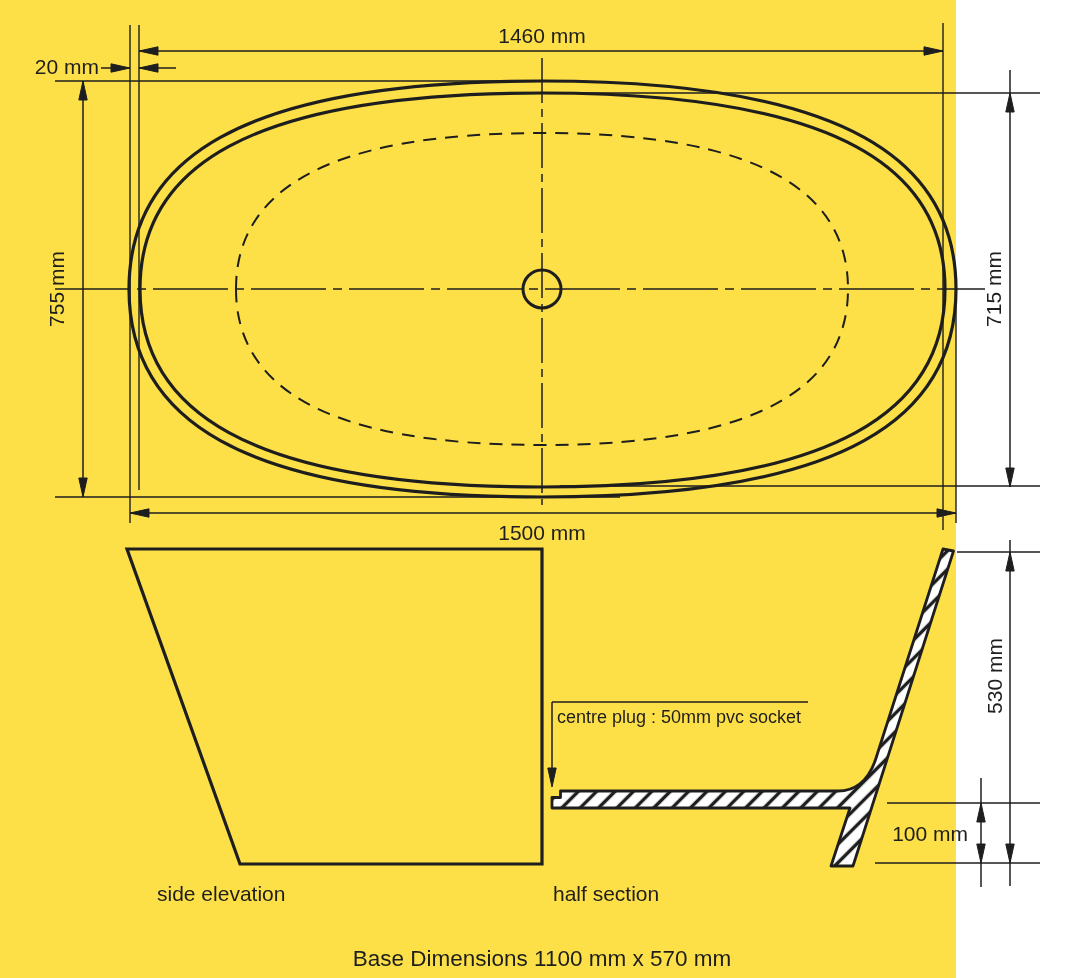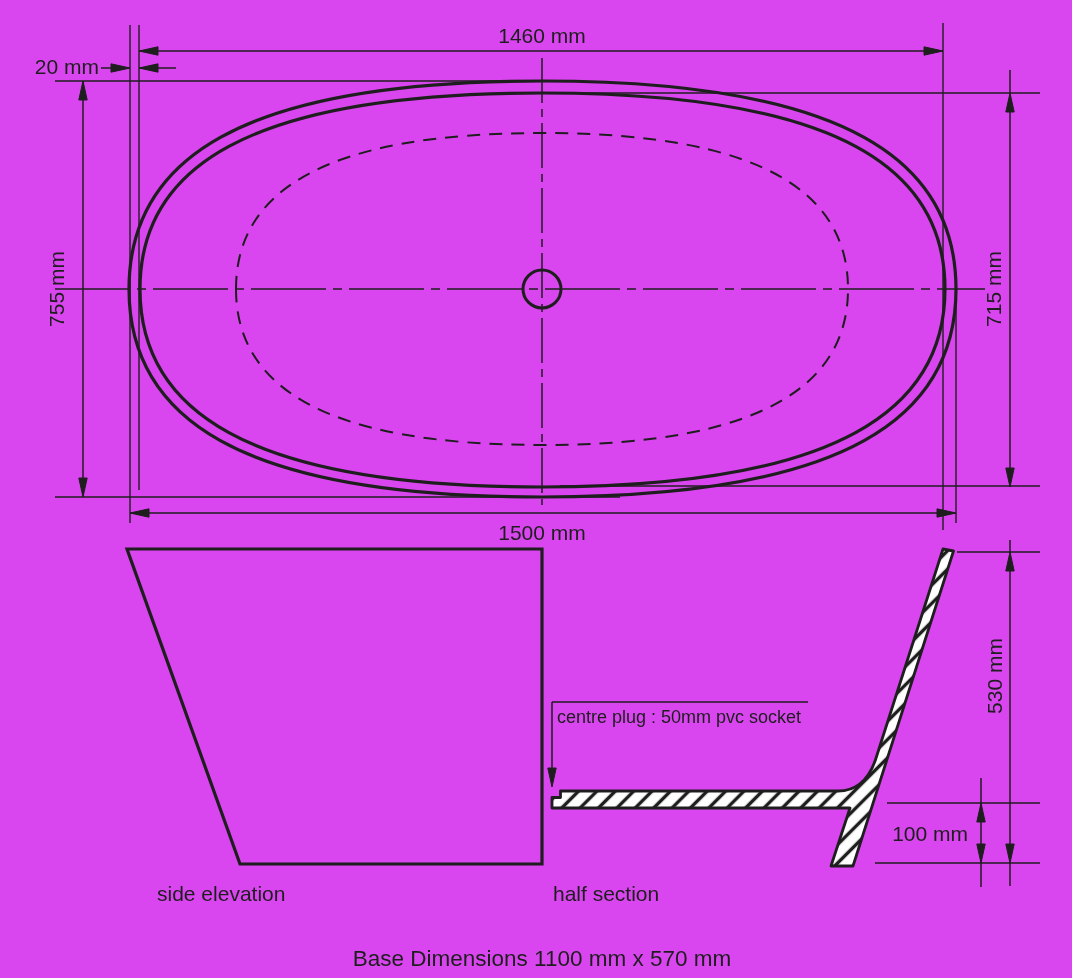--- a/index.html
+++ b/index.html
@@ -1,16 +1,16 @@
 <!DOCTYPE html>
 <html><head>
 <meta charset="utf-8">
 <style>
   html,body{margin:0;padding:0;background:#ffffff;}
-  .page{position:relative;width:1072px;height:978px;background:#d946ef;font-family:"Liberation Sans", sans-serif;}
+  .page{position:relative;width:956px;height:978px;background:#fde047;font-family:"Liberation Sans", sans-serif;}
   svg{display:block;}
   text{fill:#1e1e1e;}
   .dimtext{font-size:21px;}
   .notetext{font-size:18px;}
   .labeltext{font-size:21px;}
   .footertext{font-size:22.5px;}
 </style>
 </head>
 <body>
 

